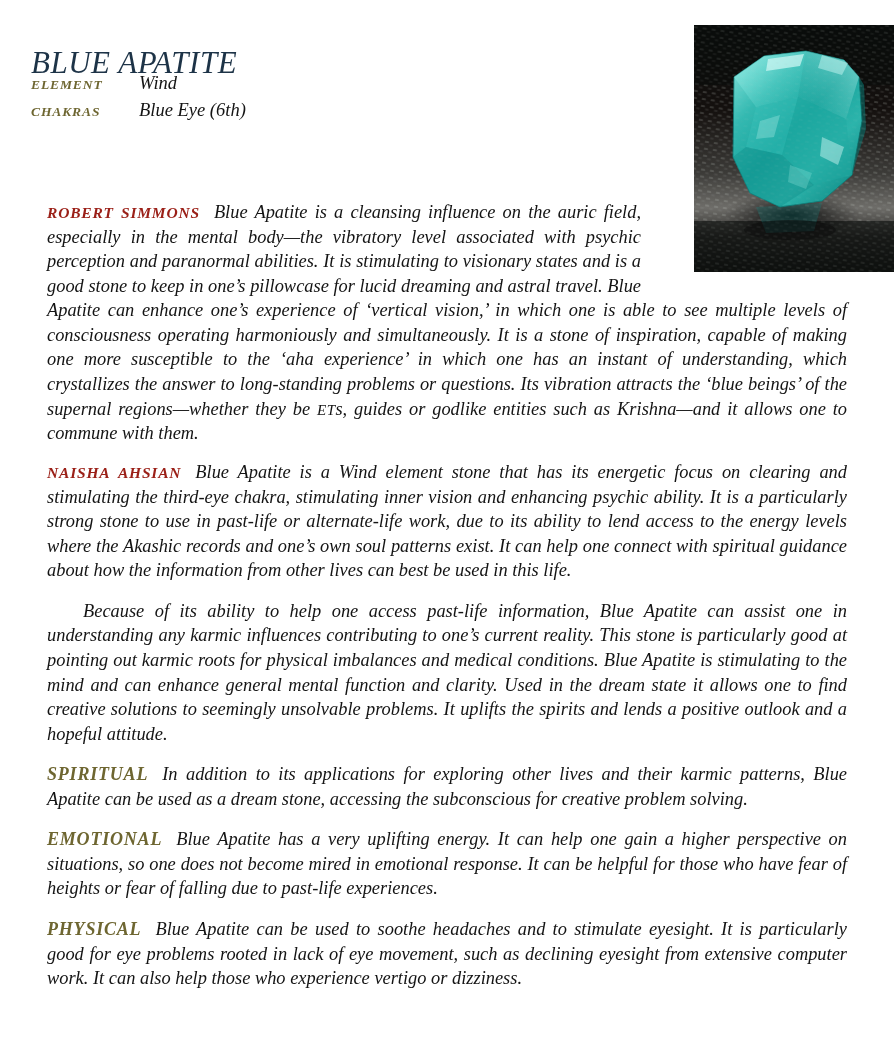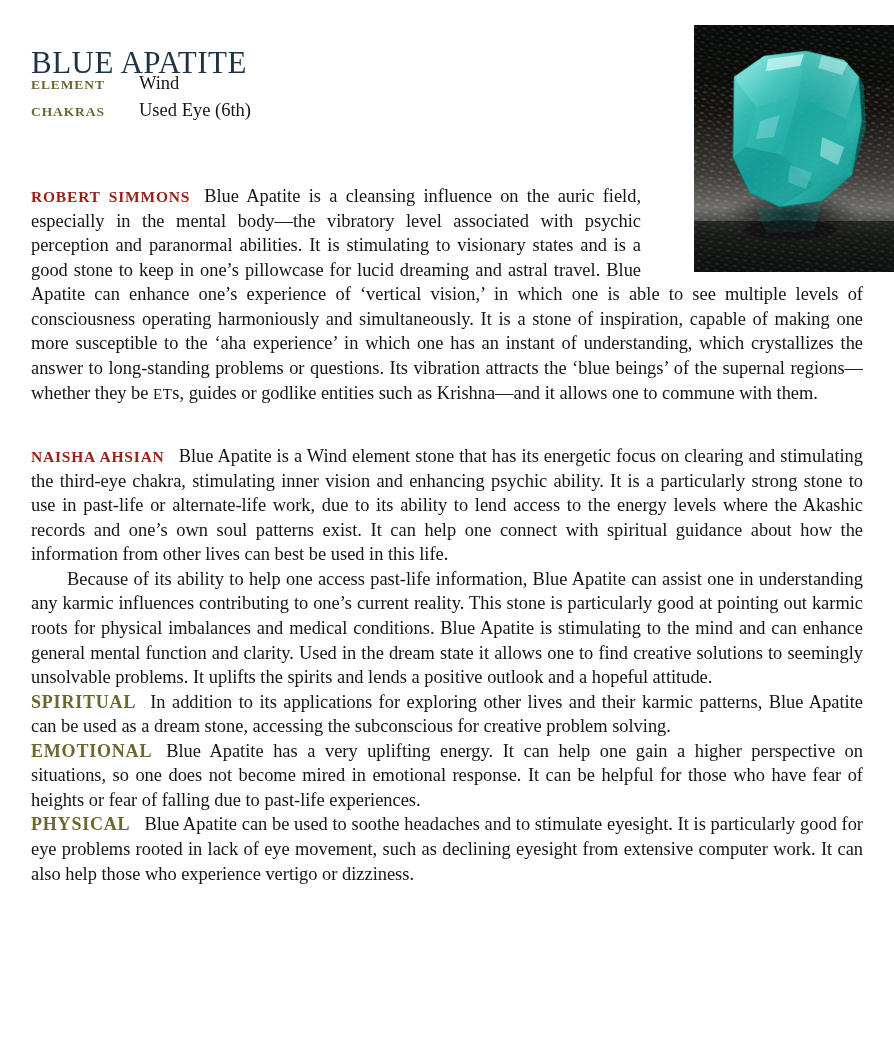--- a/index.html
+++ b/index.html
@@ -14,20 +14,21 @@
     color: #1a1a1a;
     overflow: hidden;
     position: relative;
   }
 
   .page {
     position: relative;
     width: 754px;
     height: 1050px;
     padding: 0;
+    font-style: italic;
   }
 
   
   .specimen-photo {
     position: absolute;
     top: 25px;
     left: 694px;
     width: 200px;
     height: 247px;
     overflow: hidden;
@@ -123,21 +124,21 @@
     shape-outside: inset(0);
   }
 
   #ahsian-block {
     top: 444px;
     width: 832px;
   }
   .indent-para { text-indent: 36px; }
 
   .sect-para { margin: 0; }
-  .body-block p { margin: 0; }
+  .body-block p { margin: 16px; }
 </style>
 </head>
 <body>
 
 <div class="page">
 
   <div class="specimen-photo">
     <svg viewBox="0 0 200 247" preserveAspectRatio="none">
       <defs>
         <linearGradient id="bgGrad" x1="0" y1="0" x2="0" y2="1">
@@ -207,21 +208,21 @@
   <div class="attributes">
 
 
     <div class="attr-row">
       <span class="attr-label">ELEMENT</span>
       <span class="attr-value">Wind</span>
     </div>
 
     <div class="attr-row">
       <span class="attr-label">CHAKRAS</span>
-      <span class="attr-value">Used Eye (6th)</span>
+      <span class="attr-value">Blue Eye (6th)</span>
     </div>
 
   </div>
 
   <div class="body-block" id="simmons-block">
     <div class="photo-float"></div>
     <p class="sect-para"><span class="author-name">ROBERT SIMMONS</span><span class="lead-gap"></span><span>Blue Apatite is a cleansing influence on the auric field, especially in the mental body—the vibratory level associated with psychic perception and paranormal abilities. It is stimulating to visionary states and is a good stone to keep in one’s pillowcase for lucid dreaming and astral travel. Blue Apatite can enhance one’s experience of ‘vertical vision,’ in which one is able to see multiple levels of consciousness operating harmoniously and simultaneously. It is a stone of inspiration, capable of making one more susceptible to the ‘aha experience’ in which one has an instant of understanding, which crystallizes the answer to long-standing problems or questions. Its vibration attracts the ‘blue beings’ of the supernal regions—whether they be </span><span class="smallcaps">ET</span><span>s, guides or godlike entities such as Krishna—and it allows one to commune with them.</span></p>
   </div>
 
   <div class="body-block" id="ahsian-block">

